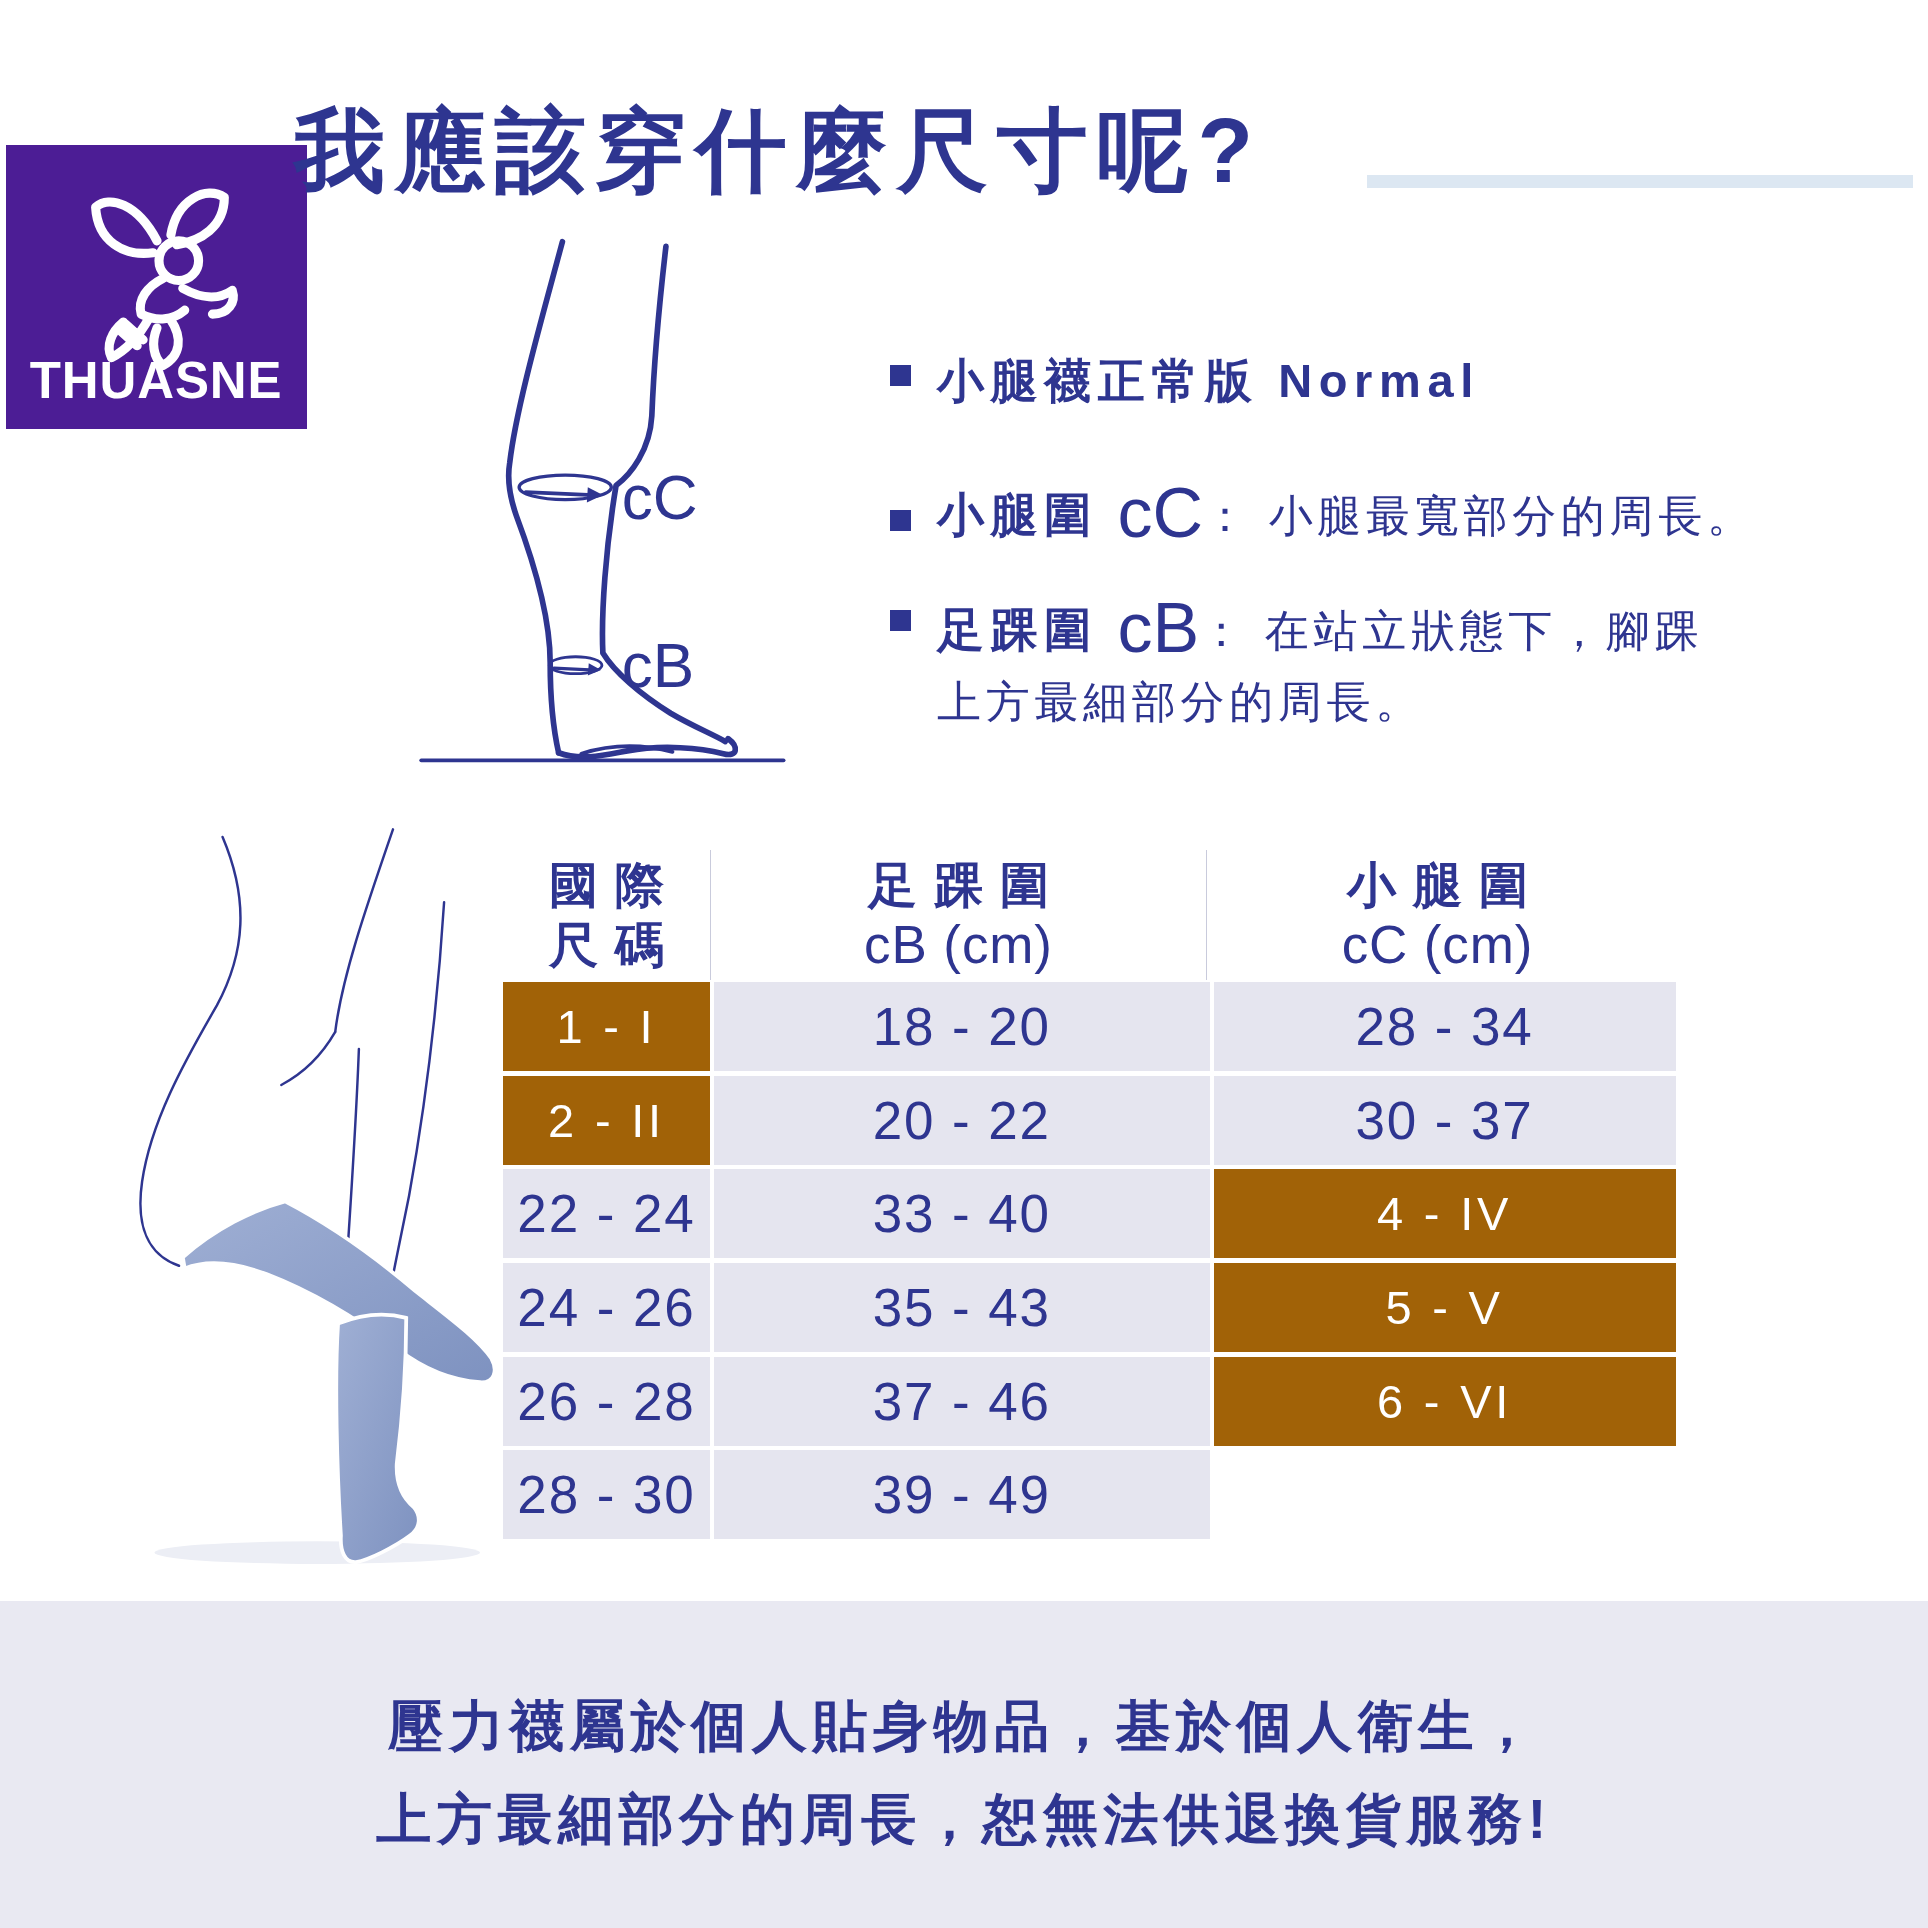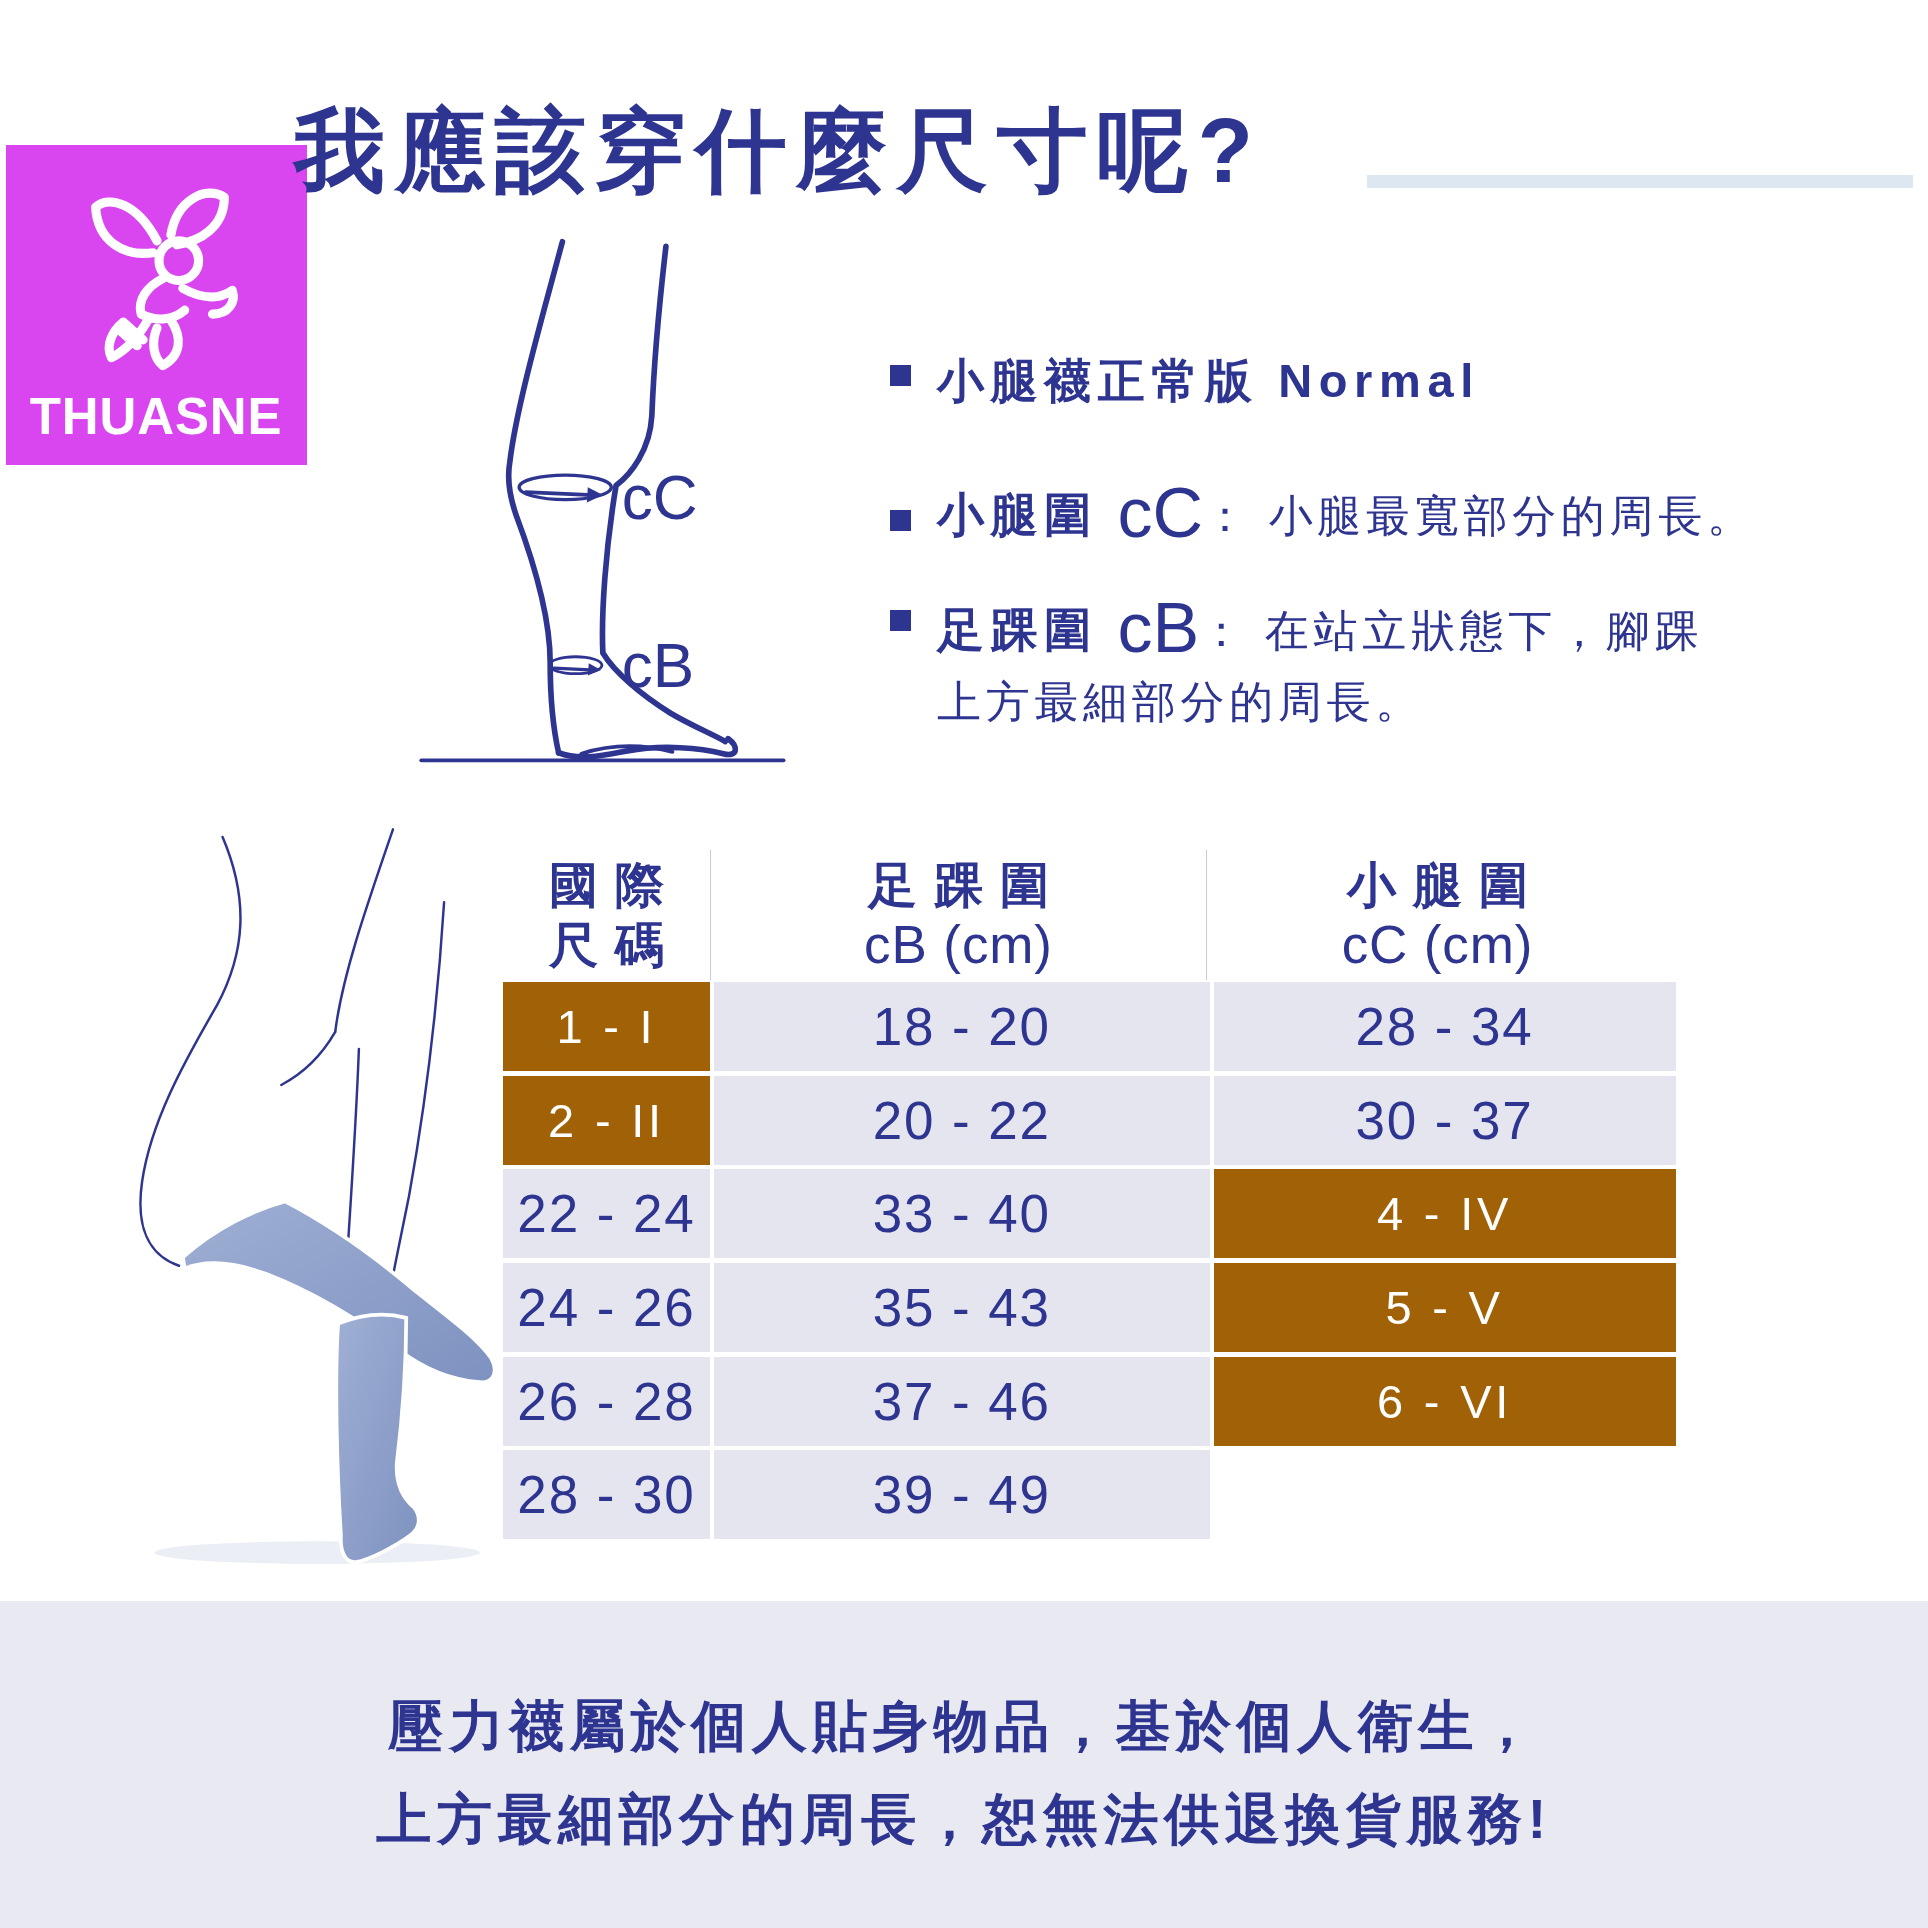--- a/index.html
+++ b/index.html
@@ -1,21 +1,21 @@
 <!DOCTYPE html>
 <html style="font-size:15px"><head>
 <meta charset="utf-8">
 <style>
   html,body{margin:0;padding:0;background:#ffffff;}
   #canvas{
     position:relative;width:1928px;height:1928px;background:#ffffff;overflow:hidden;
     font-family:"Liberation Sans","DejaVu Sans",sans-serif;color:#2e3590;
   }
   
-  .logo{position:absolute;left:5.6px;top:145px;width:301px;height:320px;background:#d946ef;}
+  .logo{position:absolute;left:5.6px;top:145px;width:301px;height:284px;background:#4c1d95;}
   .logo svg{position:absolute;left:52px;top:21px;}
   .brand{position:absolute;left:0;right:0;bottom:19px;text-align:center;color:#ffffff;
          font-size:51px;font-weight:700;letter-spacing:0.9px;}
   
   .title{position:absolute;left:294px;top:90px;font-size:91px;font-weight:700;
          letter-spacing:9.4px;white-space:nowrap;color:#2e3590;}
   .title-rule{position:absolute;left:1367px;top:175px;width:546px;height:13px;background:#dce7f2;}
   
   .diagram{position:absolute;left:388px;top:237px;}
   

